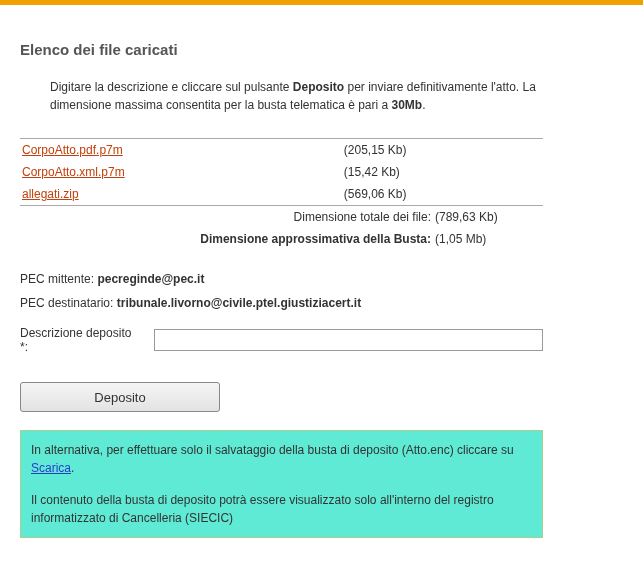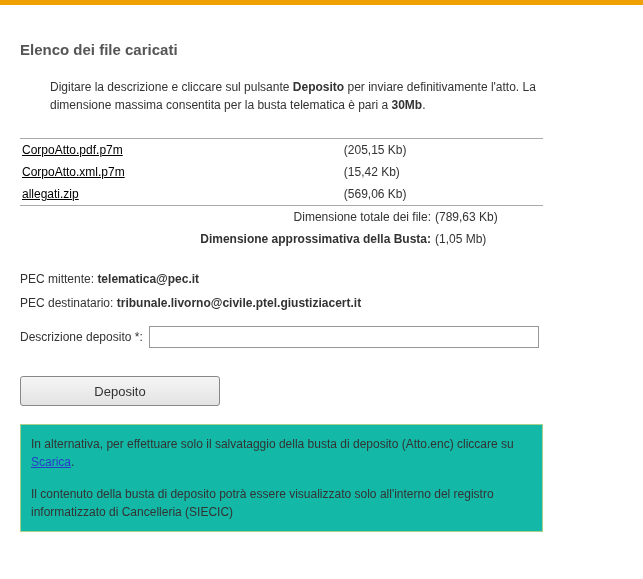--- a/index.html
+++ b/index.html
@@ -36,21 +36,21 @@
     border-collapse: collapse;
     border-top: 1px solid #aaa;
     border-bottom: 1px solid #aaa;
     margin-bottom: 0;
   }
   .file-table td {
     padding: 4px 2px;
     vertical-align: middle;
   }
   .file-name a {
-    color: #000000;
+    color: #c2410c;
     text-decoration: underline;
   }
   .file-size {
     text-align: left;
     white-space: nowrap;
   }
   .totals {
     width: 100%;
     border-collapse: collapse;
     margin-bottom: 22px;
@@ -63,21 +63,21 @@
   .totals .bold { font-weight: bold; }
   .pec-row {
     margin: 10px 0;
   }
   .pec-row .lbl { display:inline; }
   .pec-row .val { font-weight: bold; }
   .desc-row {
     margin: 16px 0 28px 0;
     display: flex;
     align-items: center;
-    gap: 6px;
+    gap: 12px;
   }
   .desc-row input[type=text] {
     width: 390px;
     height: 22px;
     border: 1px solid #999;
     padding: 2px 4px;
     font-family: inherit;
     font-size: 12px;
   }
   .btn-deposito {
@@ -87,21 +87,21 @@
     border: 1px solid #888;
     border-radius: 3px;
     font-family: inherit;
     font-size: 13px;
     color: #333;
     cursor: pointer;
     margin-bottom: 18px;
   }
   .alt-box {
     border: 1px solid #a7d08c;
-    background: #14b8a6;
+    background: #5eead4;
     padding: 10px 10px;
     line-height: 1.5;
     color: #333;
   }
   .alt-box a {
     color: #2a3ccc;
     text-decoration: underline;
   }
   .alt-box p { margin: 0 0 14px 0; }
   .alt-box p:last-child { margin-bottom: 0; }
@@ -143,21 +143,21 @@
       <td class="val">(789,63 Kb)</td>
     </tr>
     <tr>
       <td class="label bold">Dimensione approssimativa della Busta:</td>
       <td class="val">(1,05 Mb)</td>
     </tr>
   </tbody>
     </table>
 
   <div class="pec-row">
-    <span class="lbl">PEC mittente: </span><span class="val">telematica@pec.it</span>
+    <span class="lbl">PEC mittente: </span><span class="val">pecreginde@pec.it</span>
   </div>
 
   <div class="pec-row">
     <span class="lbl">PEC destinatario: </span><span class="val">tribunale.livorno@civile.ptel.giustiziacert.it</span>
   </div>
 
   <div class="desc-row">
     <span>Descrizione deposito *:</span>
     <input type="text" value="" style="">
   </div>

